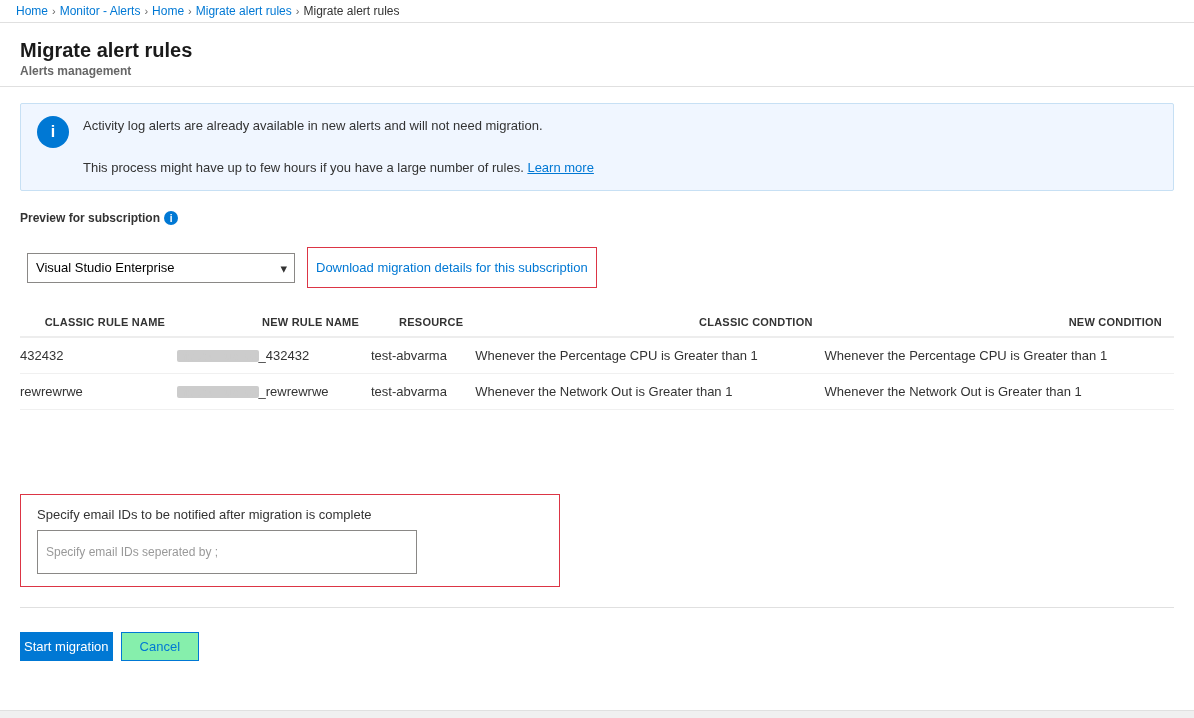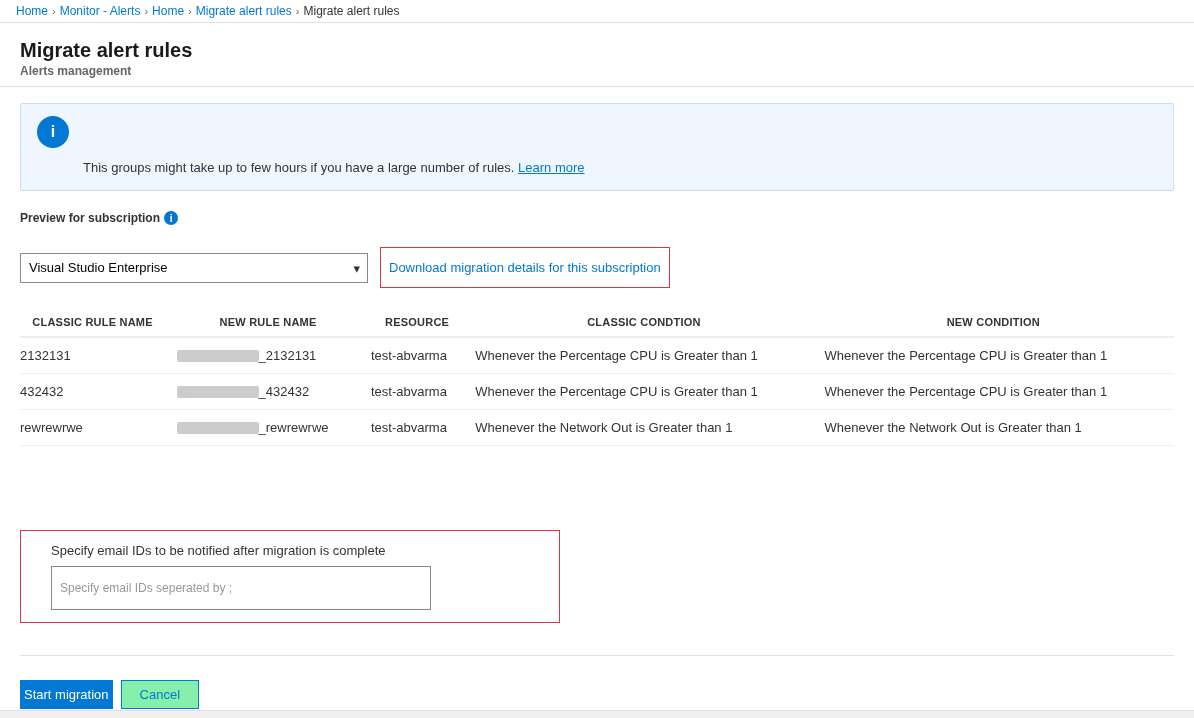--- a/index.html
+++ b/index.html
@@ -88,21 +88,22 @@
       align-items: center;
       gap: 4px;
     }
     .subscription-row {
       display: flex;
       align-items: center;
       gap: 12px;
     }
     .select-wrapper {
       position: relative;
-      width: 348px;
+      width: 268px;
+      margin-left: 7px;
     }
     .select-wrapper select {
       width: 100%;
       height: 30px;
       border: 1px solid #8a8886;
       padding: 0 28px 0 8px;
       font-size: 13px;
       background: #fff;
       appearance: none;
       cursor: pointer;
@@ -129,21 +130,21 @@
       margin-bottom: 24px;
     }
     table {
       width: 100%;
       border-collapse: collapse;
     }
     thead tr {
       border-bottom: 2px solid #ededed;
     }
     thead th {
-      text-align: center;
+      text-align: right;
       font-size: 11px;
       font-weight: 700;
       color: #333;
       padding: 8px 12px 8px 0;
       letter-spacing: 0.02em;
       text-transform: uppercase;
     }
     tbody tr {
       border-bottom: 1px solid #f0f0f0;
     }
@@ -158,22 +159,22 @@
       background: #ccc;
       color: #ccc;
       border-radius: 2px;
       font-size: 11px;
       letter-spacing: -0.5px;
       user-select: none;
     }
 
     .email-section {
       border: 1px solid #dc3545;
-      padding: 12px 30px;
-      margin-bottom: 32px;
+      padding: 12px 16px;
+      margin-bottom: 20px;
       max-width: 540px;
     }
     .email-label {
       font-size: 13px;
       color: #333;
       margin-bottom: 8px;
     }
     .email-input {
       width: 100%;
       max-width: 380px;
@@ -259,23 +260,23 @@
 <div class="page-header">
   <div class="page-title">Migrate alert rules</div>
   <div class="page-subtitle">Alerts management</div>
 </div>
 
 <div class="main-content">
 
   <div class="info-banner">
     <div class="info-icon-circle">i</div>
     <div class="info-text">
+      <span>Activity log alerts are already available in new alerts and will not need migration.</span><br>
       <br>
-      <br>
-      <span>This groups might take up to few hours if you have a large number of rules.</span>
+      <span>This process might have up to few hours if you have a large number of rules.</span>
       <a href="#">Learn more</a>
     </div>
   </div>
 
   <div class="subscription-section">
     <div class="subscription-label">
       <span>Preview for subscription</span>
       <span class="info-circle">i</span>
     </div>
     <div class="subscription-row">
@@ -293,29 +294,20 @@
       <thead>
         <tr>
           <th>CLASSIC RULE NAME</th>
           <th>NEW RULE NAME</th>
           <th>RESOURCE</th>
           <th>CLASSIC CONDTION</th>
           <th>NEW CONDITION</th>
         </tr>
       </thead>
       <tbody>
-        <tr>
-          <td>2132131</td>
-          <td>
-            <span class="redacted">migrated_rule_xxx</span><span>_2132131</span>
-          </td>
-          <td>test-abvarma</td>
-          <td>Whenever the Percentage CPU is Greater than 1</td>
-          <td>Whenever the Percentage CPU is Greater than 1</td>
-        </tr>
         <tr>
           <td>432432</td>
           <td>
             <span class="redacted">migrated_rule_xxx</span><span>_432432</span>
           </td>
           <td>test-abvarma</td>
           <td>Whenever the Percentage CPU is Greater than 1</td>
           <td>Whenever the Percentage CPU is Greater than 1</td>
         </tr>
         <tr>

